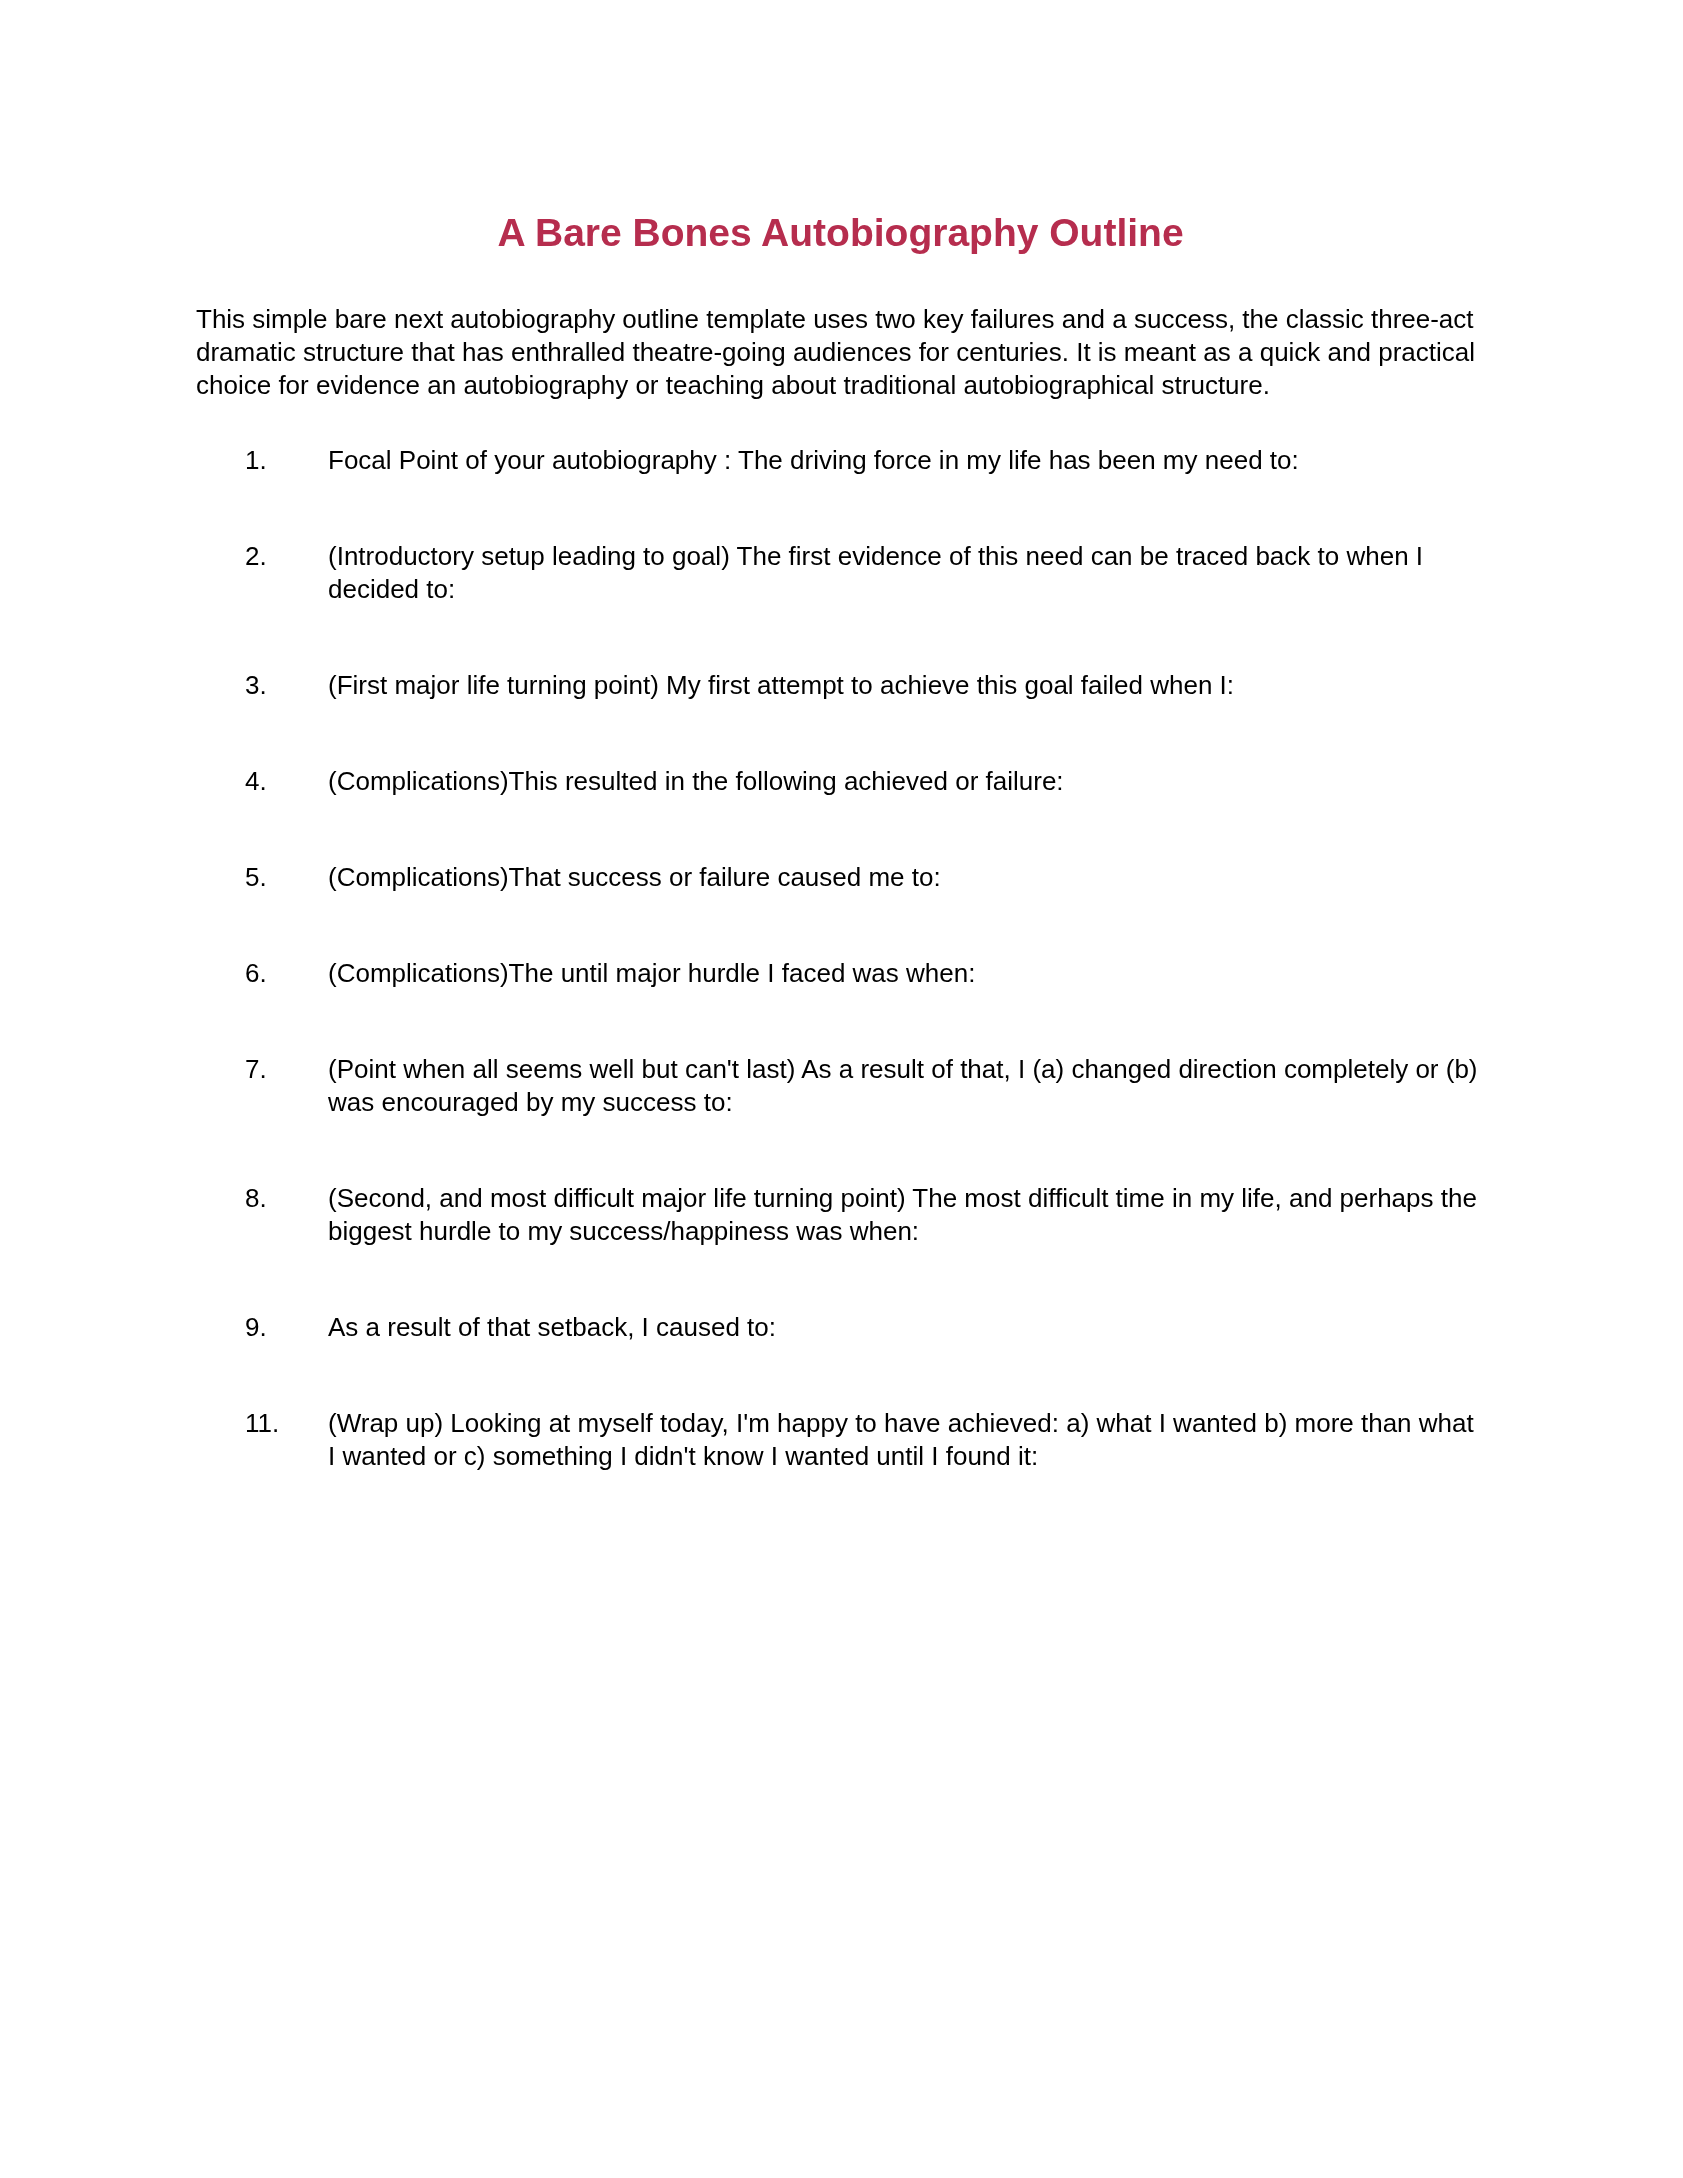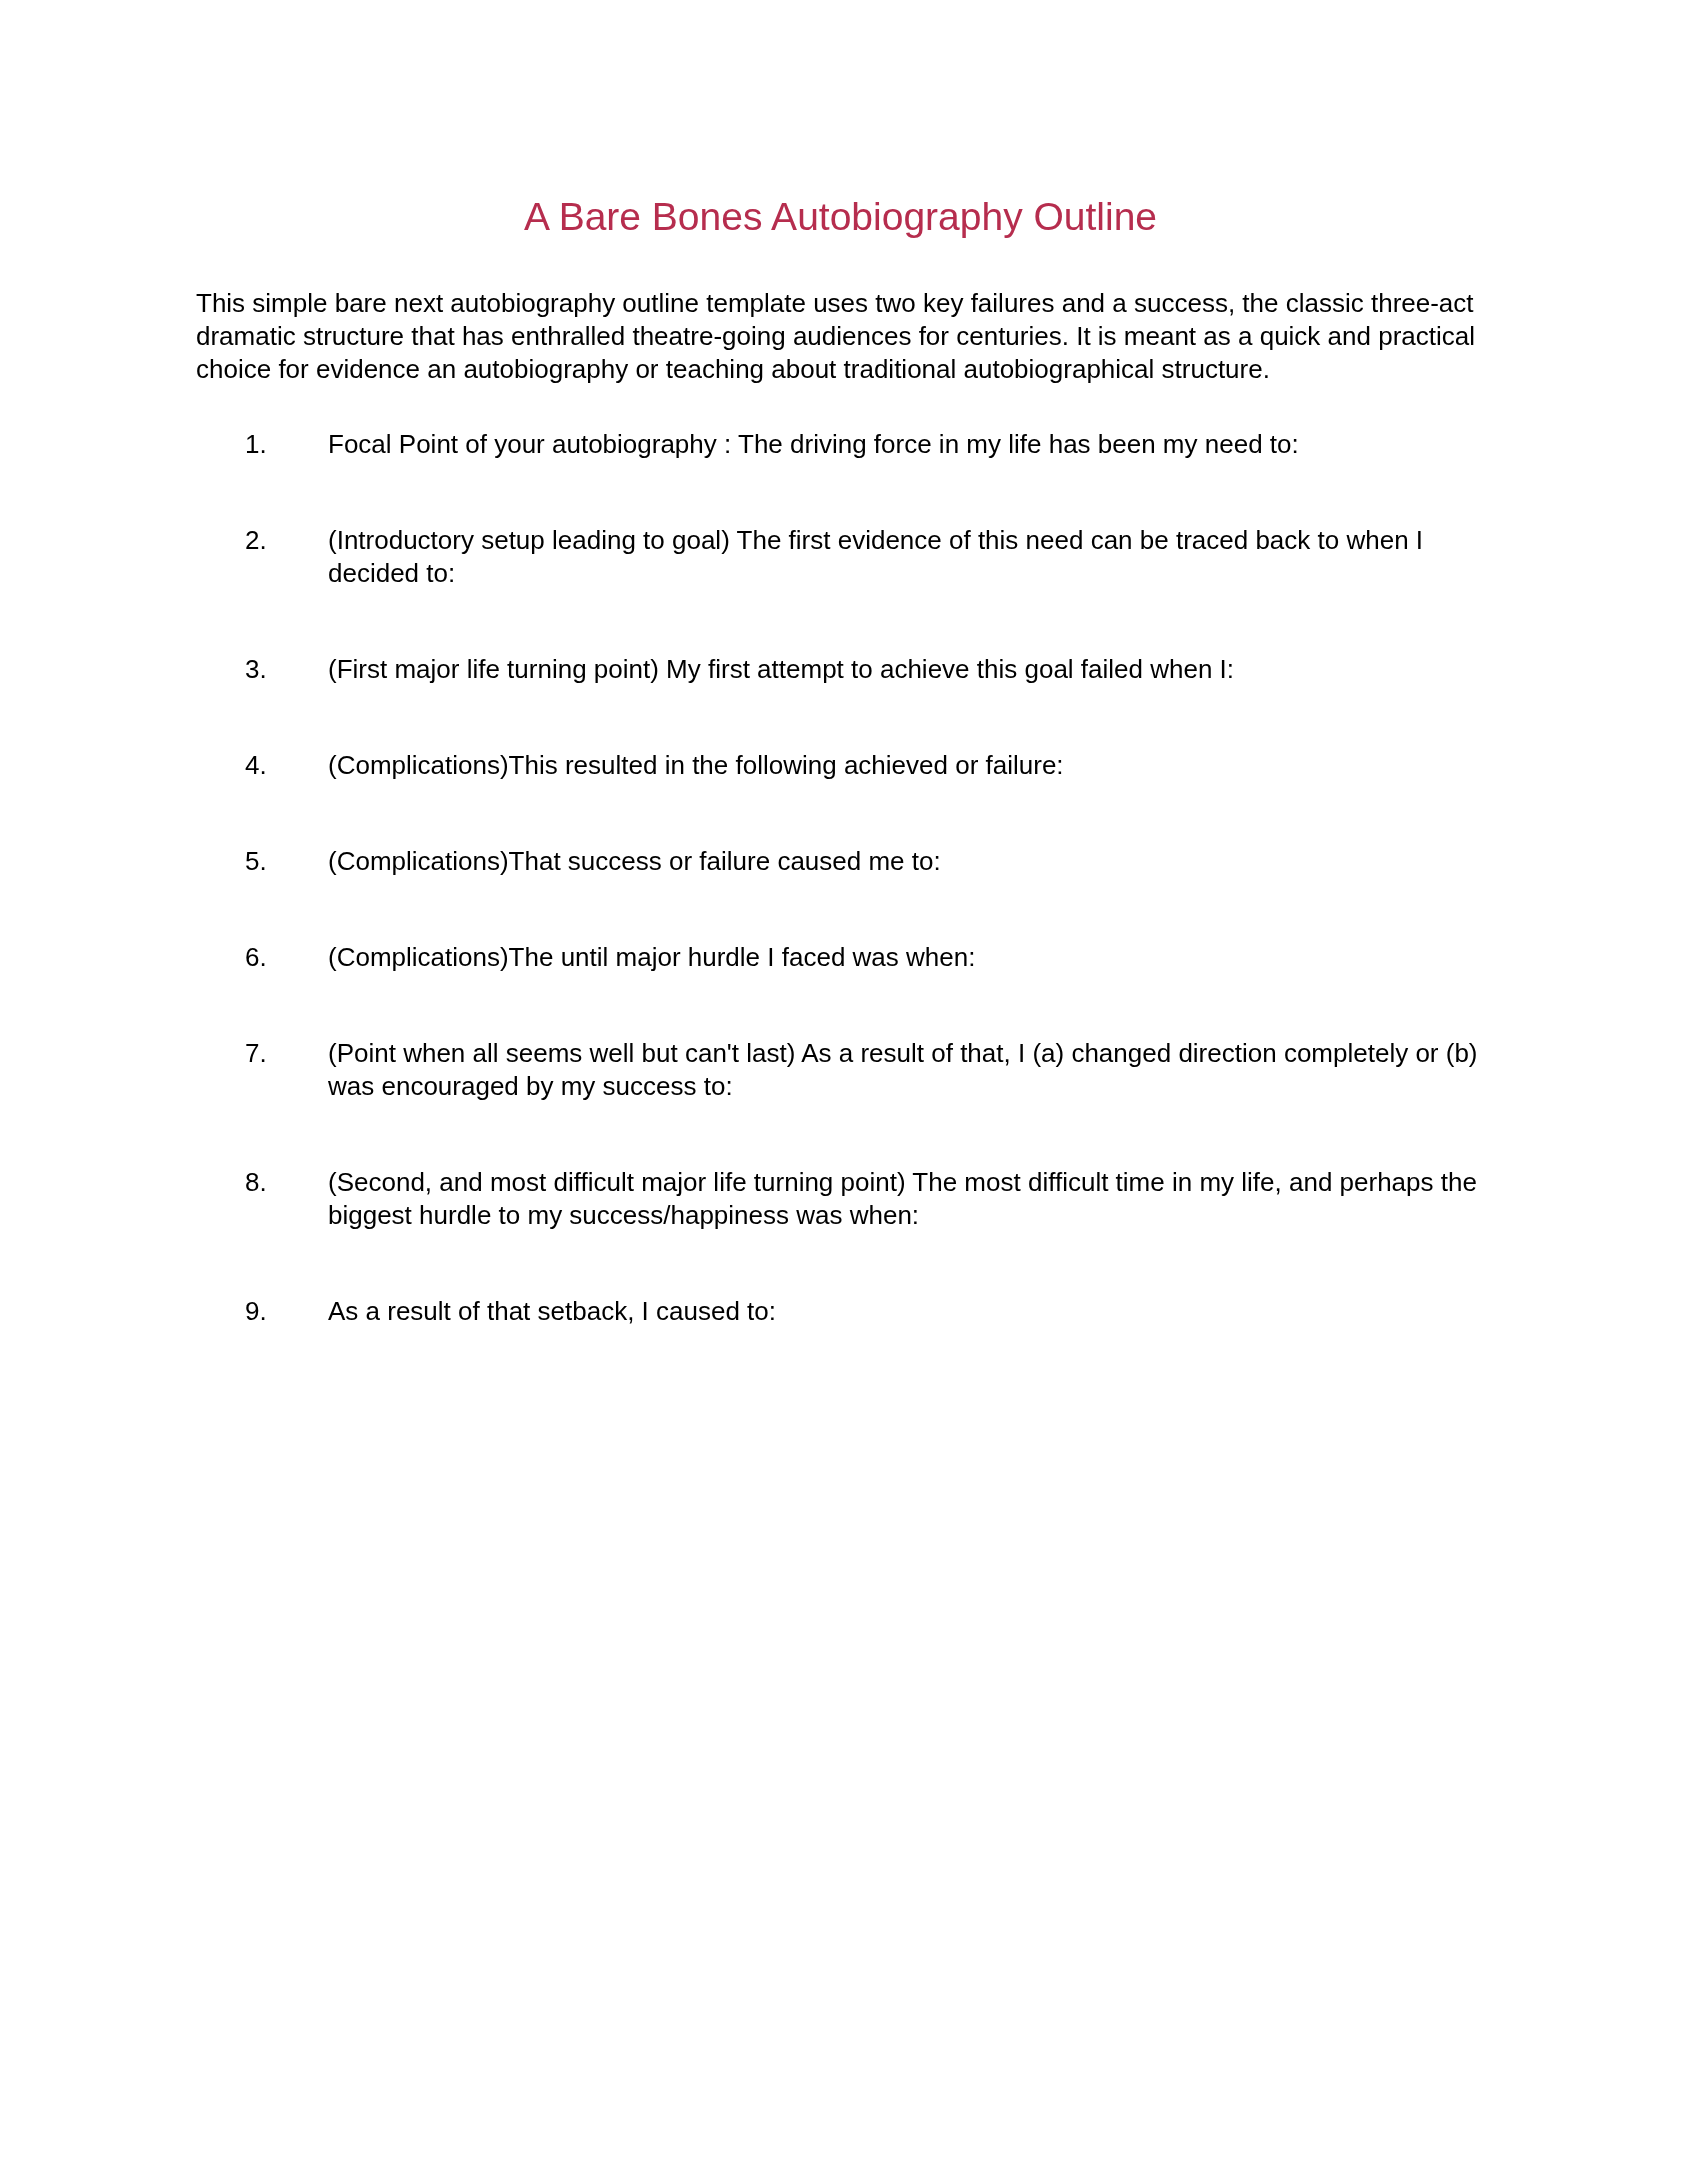--- a/index.html
+++ b/index.html
@@ -12,26 +12,26 @@
     width: 1683px;
     height: 2178px;
     background: #ffffff;
     overflow: hidden;
     font-family: "Liberation Sans", sans-serif;
     color: #000000;
     box-sizing: border-box;
     padding: 0 198px 0 196px;
   }
   .doc-title {
-    margin: 0;
+    margin: 16px;
     padding-top: 194px;
     text-align: center;
     font-size: 39px;
     line-height: 46px;
-    font-weight: normal;
+    font-weight: bold;
     color: #b62d4e; 
   }
   .intro {
     margin-top: 47px;
     font-size: 26px;
     line-height: 33px;
   }
   .intro b, .item b {
     font-weight: normal;
   }
@@ -105,16 +105,20 @@
       <span class="num">8.</span>
       <div class="content"><b>(Second, and most difficult major life turning point)</b><span> The most difficult time in my life, and perhaps the biggest hurdle to my success/happiness was when:</span></div>
     </div>
 
     <div class="item">
       <span class="num">9.</span>
       <div class="content"><b></b><span>As a result of that setback, I caused to:</span></div>
     </div>
 
 
+    <div class="item">
+      <span class="num">11.</span>
+      <div class="content"><b>(Wrap up)</b><span> Looking at myself today, I'm happy to have achieved: a) what I wanted b) more than what I wanted or c) something I didn't know I wanted until I found it:</span></div>
+    </div>
   </div>
 
 </div>
 
 
 </body></html>

